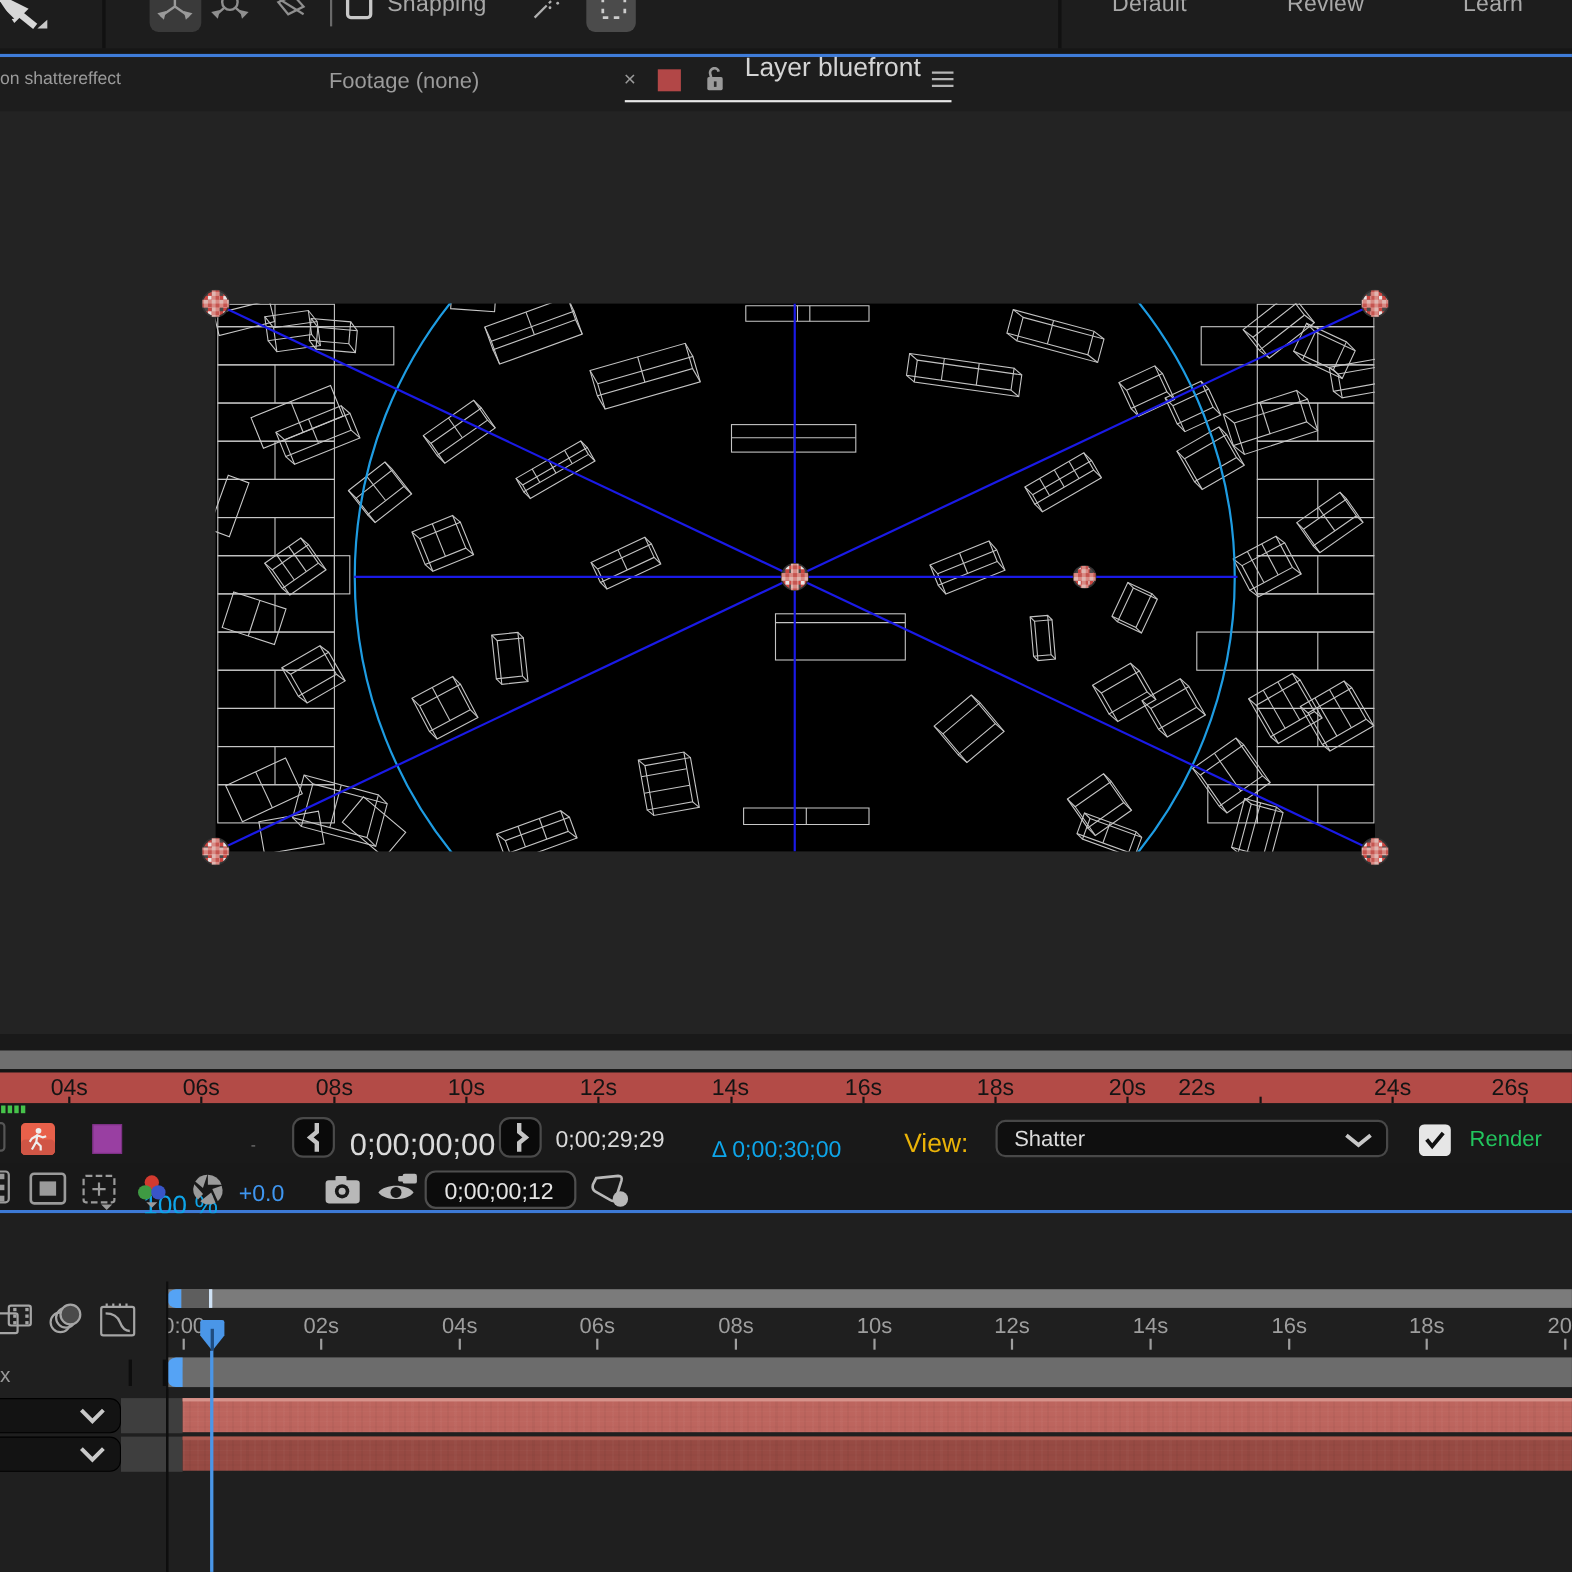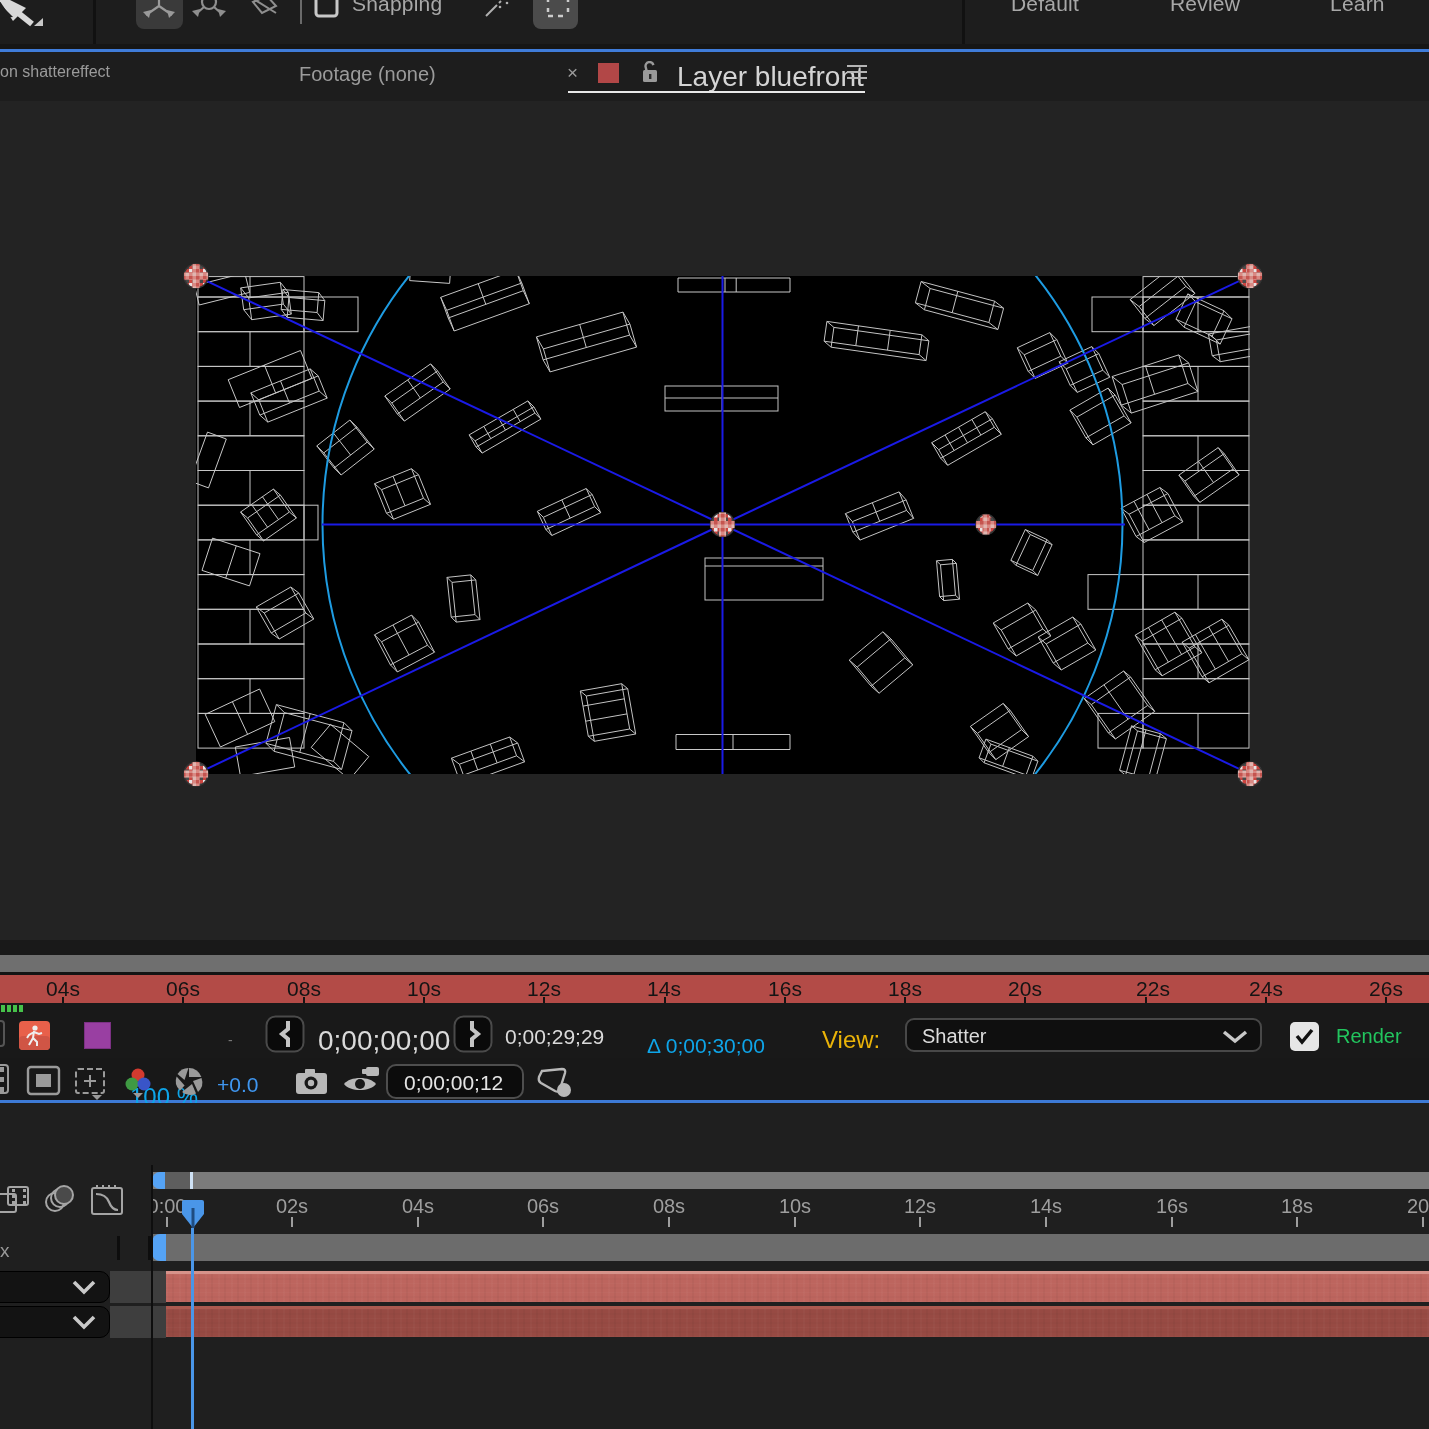--- a/index.html
+++ b/index.html
@@ -55,21 +55,21 @@
 <div class="abs" style="left:0;top:52px;width:1429px;height:49px;background:#1d1d1d"></div>
 <div class="abs" style="left:0;top:63px;font-size:16px;color:#9b9b9b">on shattereffect</div>
 <div class="abs" style="left:299px;top:63px;font-size:20px;color:#9b9b9b">Footage (none)</div>
 <div class="abs" style="left:567px;top:62px;font-size:19px;color:#9b9b9b">×</div>
 <div class="abs" style="left:598px;top:63px;width:21px;height:20px;background:#b24747"></div>
 <svg class="abs" style="left:640px;top:61px" width="20" height="23" viewBox="0 0 20 23">
 <rect x="3" y="9" width="14" height="12" rx="1.5" fill="#9a9a9a"></rect>
 <path d="M6,9 V5 a4,4 0 0 1 8,0" fill="none" stroke="#9a9a9a" stroke-width="2.4" transform="rotate(-14 10 7)"></path>
 <rect x="9" y="13" width="2.4" height="5" fill="#2a2a2a"></rect>
 </svg>
-<div class="abs" style="left:677px;top:61px;font-size:28px;color:#d4d4d4">Layer bluefront</div>
+<div class="abs" style="left:677px;top:48px;font-size:24px;color:#d4d4d4">Layer bluefront</div>
 <svg class="abs" style="left:847px;top:64px" width="20" height="16" viewBox="0 0 20 16">
 <g stroke="#b5b5b5" stroke-width="2">
       <path d="M0,2 H20 M0,8 H20 M0,14 H20"></path>
     </g>
   </svg>
 <div class="abs" style="left:568px;top:91px;width:297px;height:2px;background:#e8e8e8"></div>
 <svg width="1429" height="854" viewBox="0 0 1429 854" style="position:absolute;left:0;top:101px">
     <defs>
 <pattern id="hchk" width="7" height="7" patternUnits="userSpaceOnUse">
  <rect width="7" height="7" fill="#cc4540"></rect>
@@ -602,25 +602,25 @@
     <div class="abs" style="left:514px;top:2px;width:60px;text-align:center;font-size:21px;color:#141414">12s</div>
     <div class="abs" style="left:543px;top:22px;width:2px;height:6px;background:#141414"></div>
     <div class="abs" style="left:634px;top:2px;width:60px;text-align:center;font-size:21px;color:#141414">14s</div>
     <div class="abs" style="left:664px;top:22px;width:2px;height:6px;background:#141414"></div>
     <div class="abs" style="left:755px;top:2px;width:60px;text-align:center;font-size:21px;color:#141414">16s</div>
     <div class="abs" style="left:784px;top:22px;width:2px;height:6px;background:#141414"></div>
     <div class="abs" style="left:875px;top:2px;width:60px;text-align:center;font-size:21px;color:#141414">18s</div>
     <div class="abs" style="left:904px;top:22px;width:2px;height:6px;background:#141414"></div>
     <div class="abs" style="left:995px;top:2px;width:60px;text-align:center;font-size:21px;color:#141414">20s</div>
     <div class="abs" style="left:1024px;top:22px;width:2px;height:6px;background:#141414"></div>
-    <div class="abs" style="left:1123px;top:2px;width:60px;text-align:center;font-size:21px;color:#141414">22s</div>
+    <div class="abs" style="left:1058px;top:2px;width:60px;text-align:center;font-size:21px;color:#141414">22s</div>
     <div class="abs" style="left:1145px;top:22px;width:2px;height:6px;background:#141414"></div>
     <div class="abs" style="left:1236px;top:2px;width:60px;text-align:center;font-size:21px;color:#141414">24s</div>
     <div class="abs" style="left:1265px;top:22px;width:2px;height:6px;background:#141414"></div>
-    <div class="abs" style="left:1356px;top:2px;width:60px;text-align:center;font-size:21px;color:#141414">26s</div>
+    <div class="abs" style="left:1356px;top:2px;width:60px;font-size:21px;color:#141414">26s</div>
     <div class="abs" style="left:1385px;top:22px;width:2px;height:6px;background:#141414"></div>
   </div>
 <div class="abs" style="left:0;top:1003px;width:1429px;height:55px;background:#191919"></div>
 <div class="abs" style="left:0;top:1058px;width:1429px;height:42px;background:#181818"></div>
 <div class="abs" style="left:0;top:1100px;width:1429px;height:3px;background:#3d7ad6"></div>
 <div class="abs" style="left:1px;top:1005px;width:4px;height:7px;background:#46c24a"></div>
 <div class="abs" style="left:7px;top:1005px;width:4px;height:7px;background:#46c24a"></div>
 <div class="abs" style="left:13px;top:1005px;width:4px;height:7px;background:#46c24a"></div>
 <div class="abs" style="left:19px;top:1005px;width:4px;height:7px;background:#46c24a"></div>
 <div class="abs" style="left:-8px;top:1020px;width:13px;height:27px;border:2px solid #555;border-radius:4px"></div>

